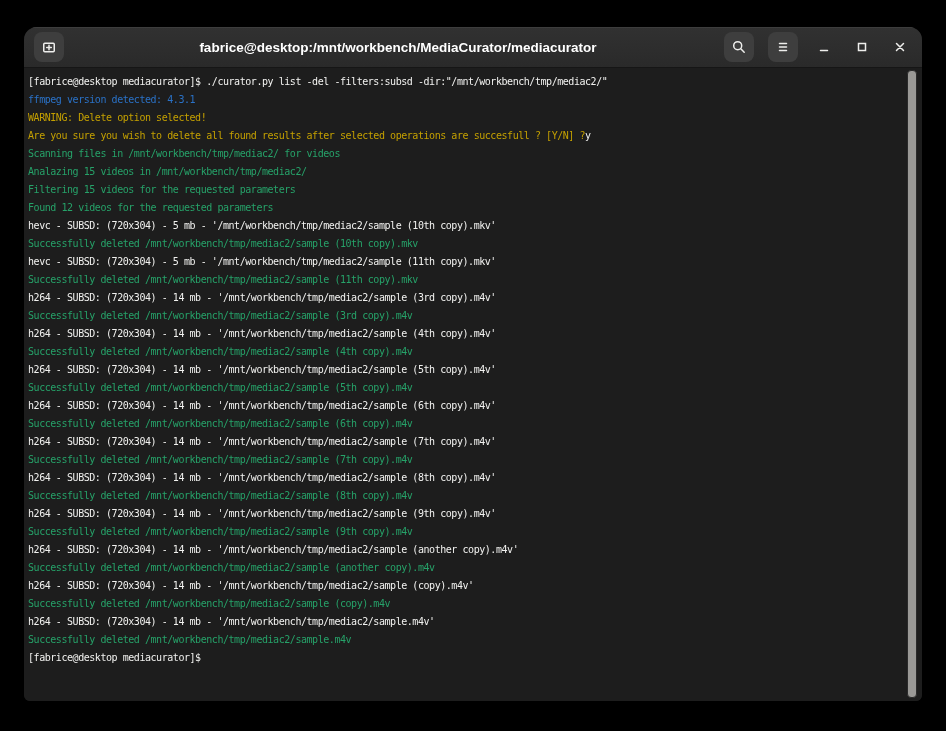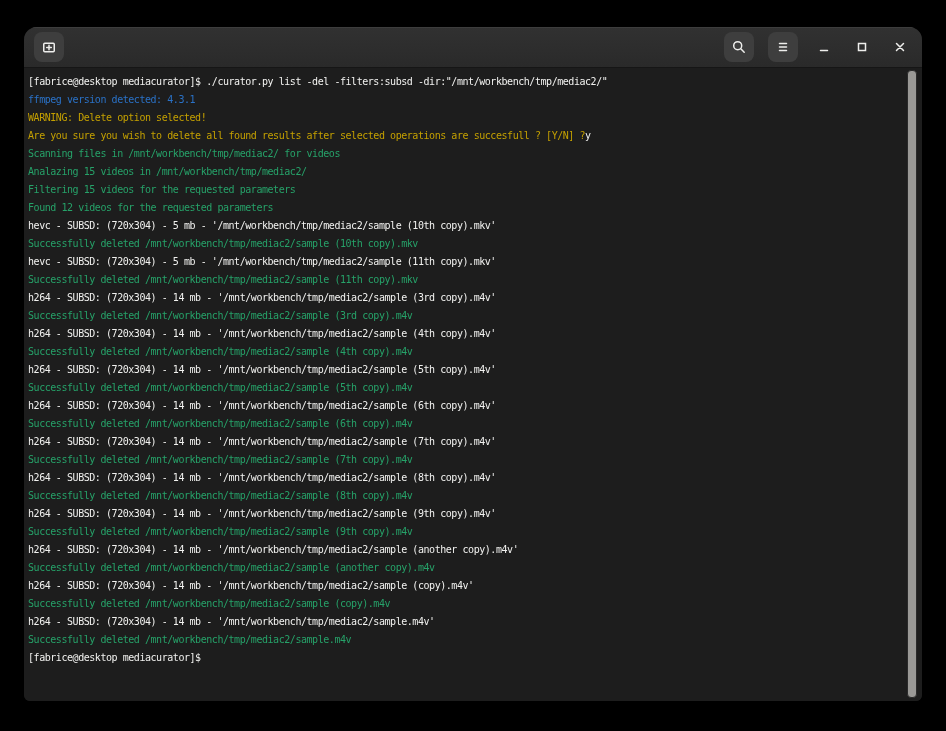--- a/index.html
+++ b/index.html
@@ -39,20 +39,21 @@
   <div class="window" style="background: rgb(29, 29, 29);">
 
     <div class="titlebar">
       <button class="tb-btn">
         <svg width="16" height="16" viewBox="0 0 16 16">
           <rect class="icon-stroke" x="2.75" y="4.25" width="10.5" height="8.5" rx="1"></rect>
           <path class="icon-stroke" d="M8 6.2 V10.8 M5.7 8.5 H10.3"></path>
         </svg>
       </button>
 
+      <div class="title">fabrice@desktop:/mnt/workbench/MediaCurator/mediacurator</div>
 
       <div class="tb-right">
         <button class="tb-btn">
           <svg width="16" height="16" viewBox="0 0 16 16">
             <circle class="icon-stroke" cx="6.7" cy="6.7" r="4"></circle>
             <path class="icon-stroke" d="M9.8 9.8 L13.2 13.2"></path>
           </svg>
         </button>
         <button class="tb-btn">
           <svg width="16" height="16" viewBox="0 0 16 16">

